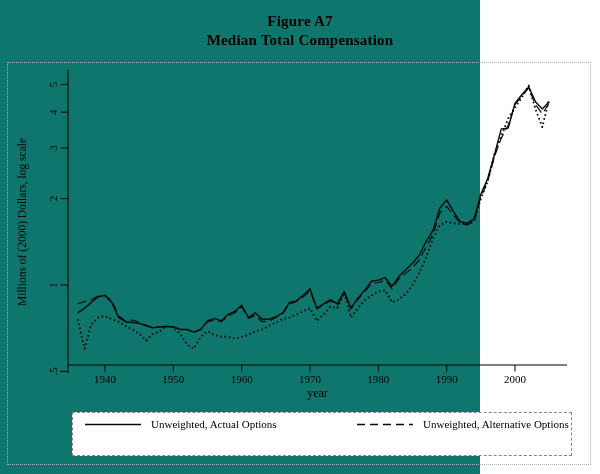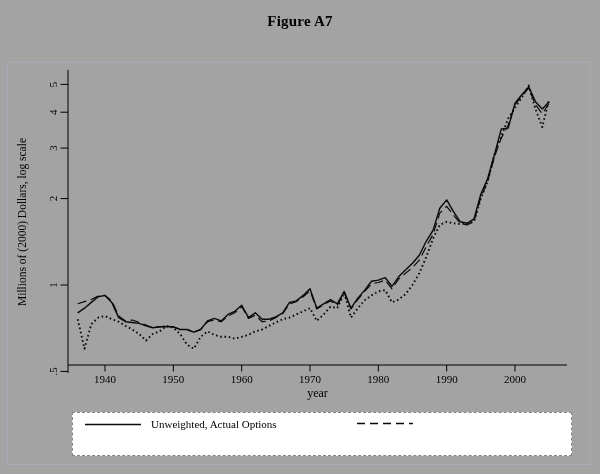--- a/index.html
+++ b/index.html
@@ -1,17 +1,17 @@
 <!DOCTYPE html>
 <html><head>
 <meta charset="utf-8">
 <style>
   html,body{margin:0;padding:0;background:#ffffff;width:600px;height:474px;overflow:hidden;}
   body{font-family:"Liberation Serif","DejaVu Serif",serif;color:#000;}
-  .page{position:relative;width:600px;height:474px;background:#a3a3a3;}
+  .page{position:relative;width:480px;height:474px;background:#0f766e;}
   .title-block{position:absolute;top:12px;left:0;width:600px;text-align:center;line-height:1.25;}
   .title-line{font-weight:bold;font-size:15px;letter-spacing:.2px;}
   .figure-frame{position:absolute;left:7px;top:62px;width:584px;height:403px;border:1px dotted #a9b2c8;box-sizing:border-box;}
   svg.plot{position:absolute;left:0;top:0;width:600px;height:474px;}
   svg text{font-family:"Liberation Serif","DejaVu Serif",serif;fill:#000;}
   .axis{stroke:#000;stroke-width:1;}
   .tick{stroke:#000;stroke-width:1;}
   .tick-label{font-size:11px;}
   .axis-title{font-size:12px;}
   .y-axis-title{font-size:11.5px;}
@@ -26,20 +26,21 @@
   .ls-dashed{stroke:#0a0a0a;stroke-width:1.6;stroke-dasharray:8 5;}
   .ls-dotted{stroke:#0a0a0a;stroke-width:2.2;stroke-dasharray:1.8 2.6;}
 </style>
 </head>
 <body>
 
 <div class="page">
 
   <div class="title-block">
     <div class="title-line">Figure A7</div>
+    <div class="title-line">Median Total Compensation</div>
   </div>
 
   <div class="figure-frame"></div>
 
   <svg class="plot" viewBox="0 0 600 474" xmlns="http://www.w3.org/2000/svg">
       <line x1="68" y1="70" x2="68" y2="373" class="axis"></line>
       <line x1="68" y1="365" x2="567" y2="365" class="axis"></line>
       <line x1="60.5" y1="84.39560875556259" x2="68" y2="84.39560875556259" class="tick"></line>
       <text x="53" y="84.39560875556259" dy="0.35em" text-anchor="middle" class="tick-label" transform="rotate(-90 53 84.39560875556259)">5</text>
       <line x1="60.5" y1="112.20878248887479" x2="68" y2="112.20878248887479" class="tick"></line>
@@ -77,16 +78,17 @@
     <div class="legend-item" style="left:11px;top:5px;">
       <svg width="58" height="11">
           <line class="ls-solid" x1="1" y1="5.5" x2="57" y2="5.5"></line>
         </svg>
       <span class="legend-label">Unweighted, Actual Options</span>
     </div>
     <div class="legend-item" style="left:283px;top:5px;">
       <svg width="58" height="11">
           <line class="ls-dashed" x1="1" y1="5.5" x2="57" y2="5.5"></line>
         </svg>
+      <span class="legend-label">Unweighted, Alternative Options</span>
     </div>
   </div>
 
 </div>
 
 </body></html>

